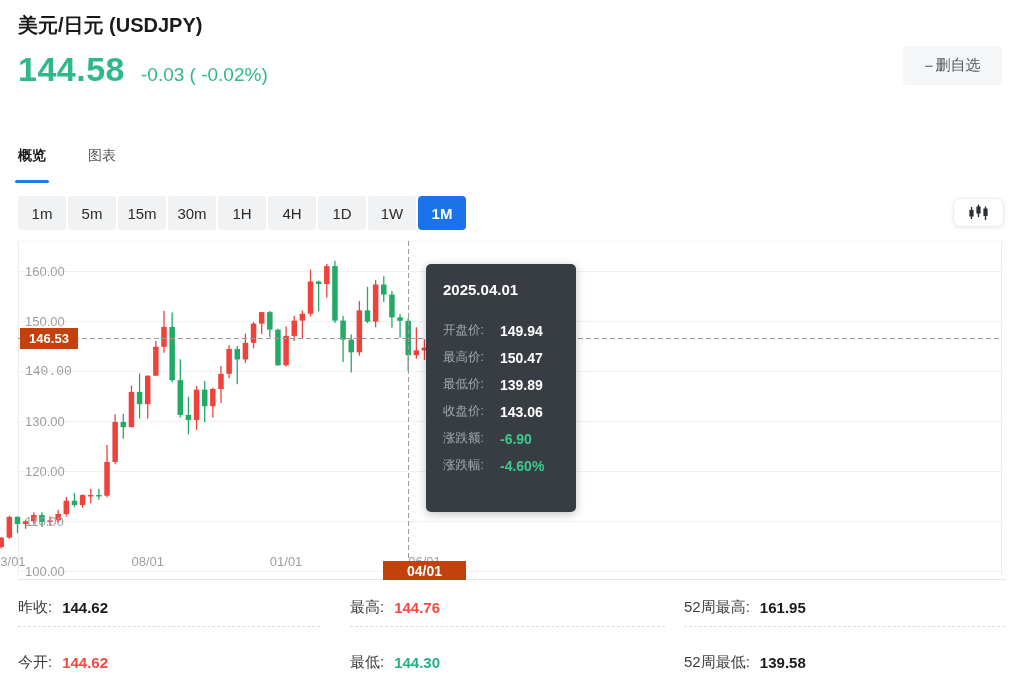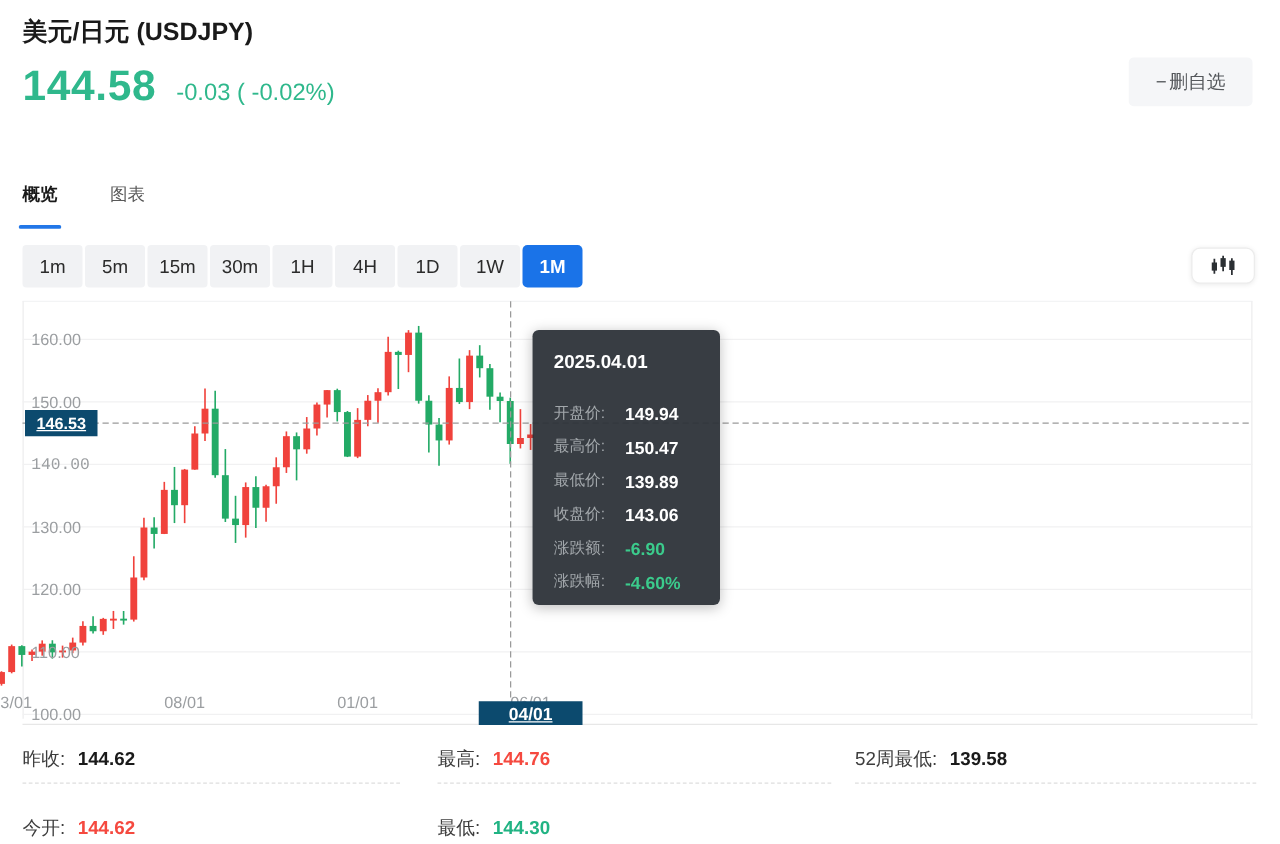--- a/index.html
+++ b/index.html
@@ -27,22 +27,22 @@
   .interval-bar { position:absolute; left:18px; top:196px; width:448px; height:34px; display:flex; column-gap:2px; }
   .interval-btn { flex:1 1 0; background:#f1f2f4; border:none; font-family:inherit; font-size:15px; color:#2b2b2b; cursor:pointer; border-radius:3px; display:flex; align-items:center; justify-content:center; }
   .interval-btn.active { background:#1a73e8; color:#fff; border-radius:4px; font-weight:700; }
 
   .chart-type-btn { position:absolute; left:953px; top:198px; width:51px; height:29px; background:#fff; border:1px solid #ececec; border-radius:7px; box-shadow:0 1px 4px rgba(0,0,0,.08); cursor:pointer; display:flex; align-items:center; justify-content:center; }
 
   .chart { position:absolute; left:0; top:240px; width:1024px; height:340px; overflow:hidden; }
   .chart svg { position:absolute; left:0; top:0; }
   .axis-label { position:absolute; font-size:13px; color:#9b9ea1; white-space:nowrap; z-index:3; }
   .x-label { transform:translateX(-50%); }
-  .cross-label { position:absolute; background:#0c4a6e; color:#fff; font-size:13px; font-weight:700; display:flex; align-items:center; justify-content:center; z-index:6;text-decoration:underline; }
-  .tooltip { position:absolute; left:426px; top:24px; width:150px; height:220px; background:rgba(44,49,55,.94); border-radius:5px; box-shadow:0 2px 10px rgba(0,0,0,.25); padding:17px 0 0 17px; z-index:8; }
+  .cross-label { position:absolute; background:#c2410c; color:#fff; font-size:13px; font-weight:700; display:flex; align-items:center; justify-content:center; z-index:6; }
+  .tooltip { position:absolute; left:426px; top:24px; width:150px; height:248px; background:rgba(44,49,55,.94); border-radius:5px; box-shadow:0 2px 10px rgba(0,0,0,.25); padding:17px 0 0 17px; z-index:8; }
   .tooltip-title { font-size:15px; font-weight:700; color:#fff; margin-bottom:14px; }
   .tooltip-row { height:27px; display:flex; align-items:flex-end; }
   .tooltip-row .t-label { width:57px; font-size:12.5px; color:#a2a7ab; }
   .tooltip-row .t-value { font-size:14px; font-weight:700; color:#fff; }
   .tooltip-row .t-value.green { color:#3bcb8c; }
   .chart-bottom-divider { position:absolute; left:18px; top:338px; width:988px; height:1px; background:#e7e7e7; }
 
   .stats { position:absolute; left:18px; top:588px; display:flex; }
   .stats-col { display:flex; flex-direction:column;gap:16px; }
   .stat-cell { height:39px; display:flex; align-items:center; border-bottom:1px dashed #dedede; }
@@ -281,19 +281,23 @@
           <span class="stat-label">最高:</span>
           <span class="stat-value" style="color: rgb(245, 73, 63);">144.76</span>
         </div>
         <div class="stat-cell">
           <span class="stat-label">最低:</span>
           <span class="stat-value" style="color: rgb(33, 179, 131);">144.30</span>
         </div>
       </div>
       <div class="stats-col" style="width: 321px; margin-right: 0px;">
         <div class="stat-cell">
+          <span class="stat-label">52周最高:</span>
+          <span class="stat-value" style="color: rgb(26, 26, 26);">161.95</span>
+        </div>
+        <div class="stat-cell">
           <span class="stat-label">52周最低:</span>
           <span class="stat-value" style="color: rgb(26, 26, 26);">139.58</span>
         </div>
       </div>
     </div>
 
 </div>
 
 </body></html>

